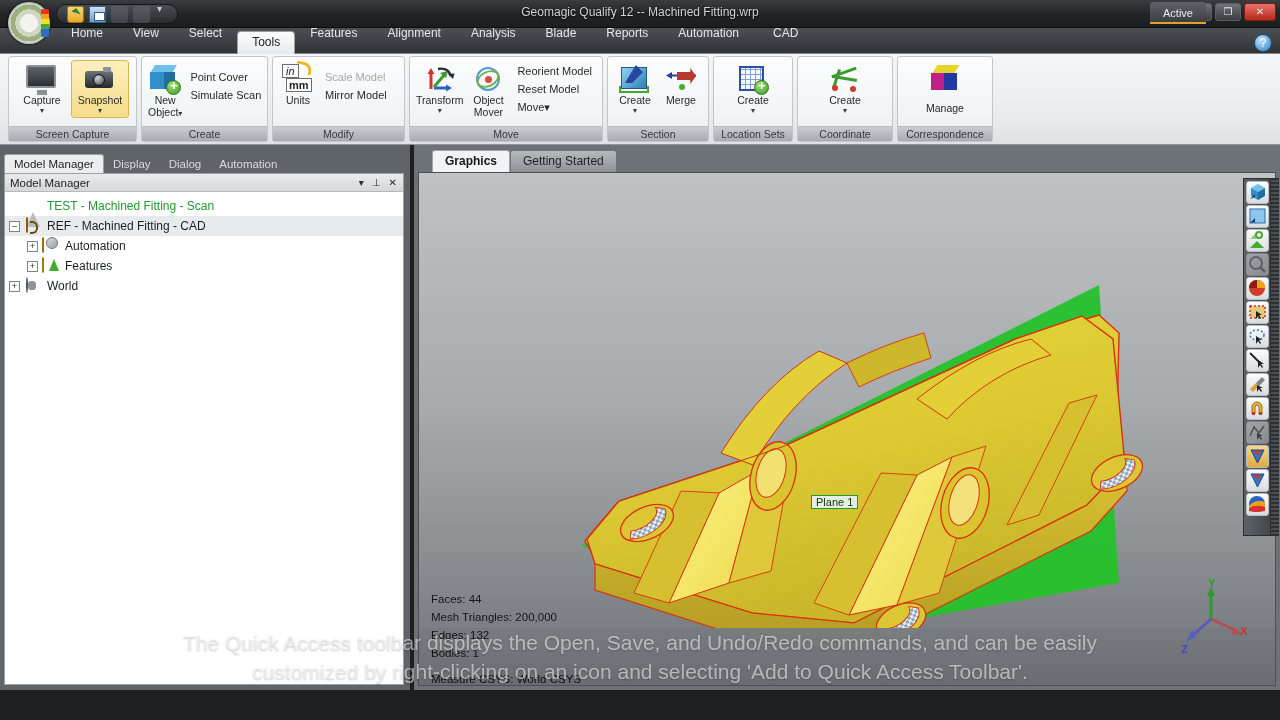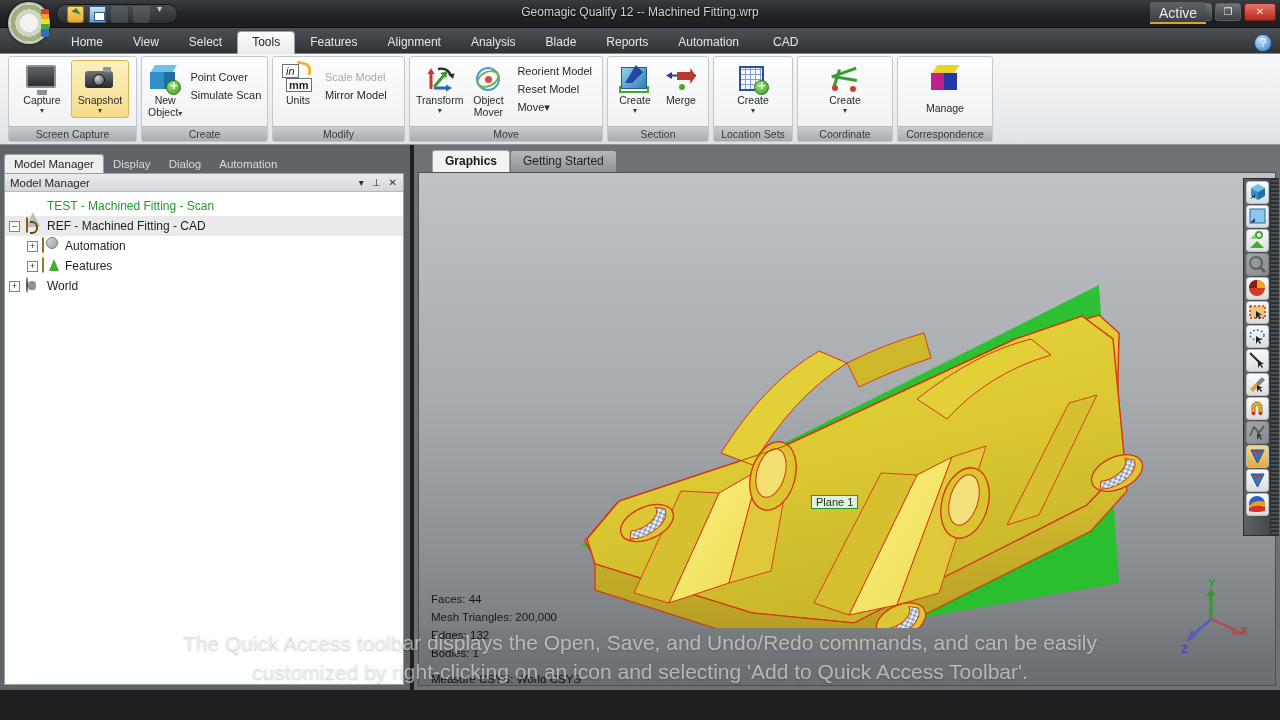--- a/index.html
+++ b/index.html
@@ -54,35 +54,35 @@
   .wbtn.close { background: linear-gradient(to bottom,#e9726a,#b52a1c); border-color:#7e1c12; width:32px; }
 
   
   .tabbar {
     position:absolute; left:0; top:28px; width:1280px; height:26px;
     background: linear-gradient(to bottom,#4c5054,#303437);
     border-bottom:1px solid #7f8589;
   }
   .tabs { position:absolute; left:56px; top:0; display:flex; height:26px; align-items:flex-end; }
   .tab {
-    padding: 3px 15px 5px; font-size:12px; color:#e4e7ea; cursor:default;
+    padding: 3px 15px 14px; font-size:12px; color:#e4e7ea; cursor:default;
     border-radius:4px 4px 0 0; position:relative; top:0;
   }
   .tab.active {
     background: linear-gradient(to bottom,#fbfcfd,#e7eaec);
     color:#222; border:1px solid #9aa0a4; border-bottom:none; font-weight:normal;
     padding: 3px 14px 5px;
   }
   .tab.last-group { margin-left: 4px; }
   .activebadge {
     position:absolute; right:74px; top:-26px; width:56px; height:22px;
     border-radius:3px 3px 0 0;
     background: linear-gradient(to bottom,#5f6367,#3b3f42);
     border-bottom:2px solid #e3a02a;
-    color:#e8ebed; font-size:14px; text-align:center; line-height:22px;
+    color:#e8ebed; font-size:11px; text-align:center; line-height:22px;
   }
   .help-btn {
     position:absolute; right:8px; top:34px; width:18px; height:18px; border-radius:50%;
     background: radial-gradient(circle at 35% 30%, #bfe3ff, #2f7fc6);
     border:1px solid #1c4e7d; color:#fff; font-size:12px; text-align:center; line-height:16px; z-index:30;
   }
 
   
   .ribbon {
     position:absolute; left:0; top:54px; width:1280px; height:91px;

